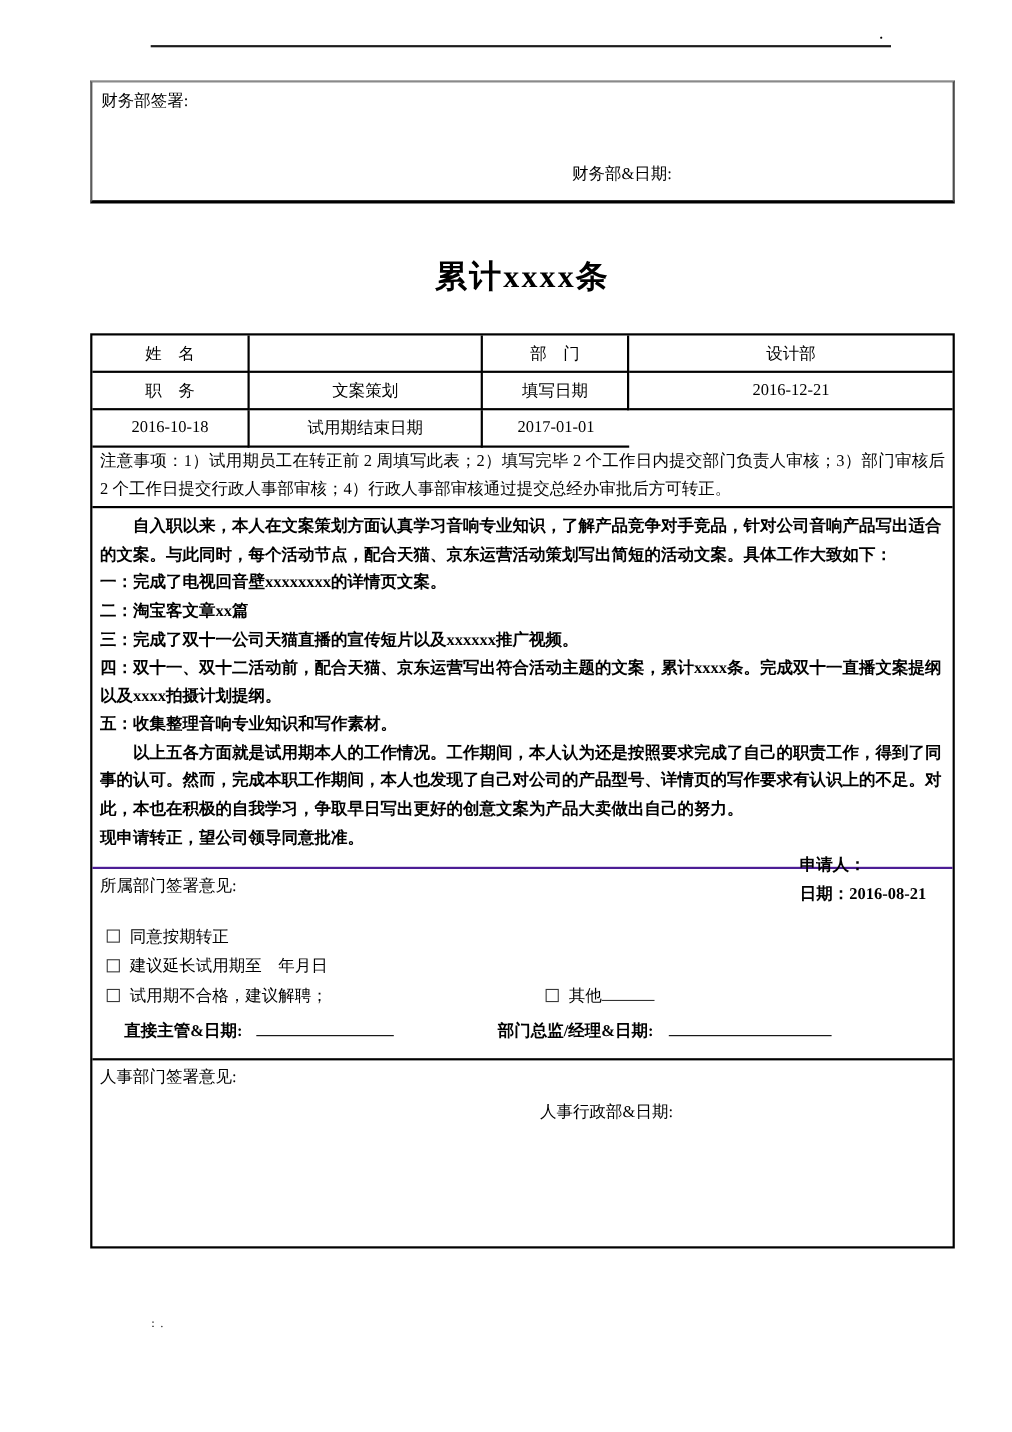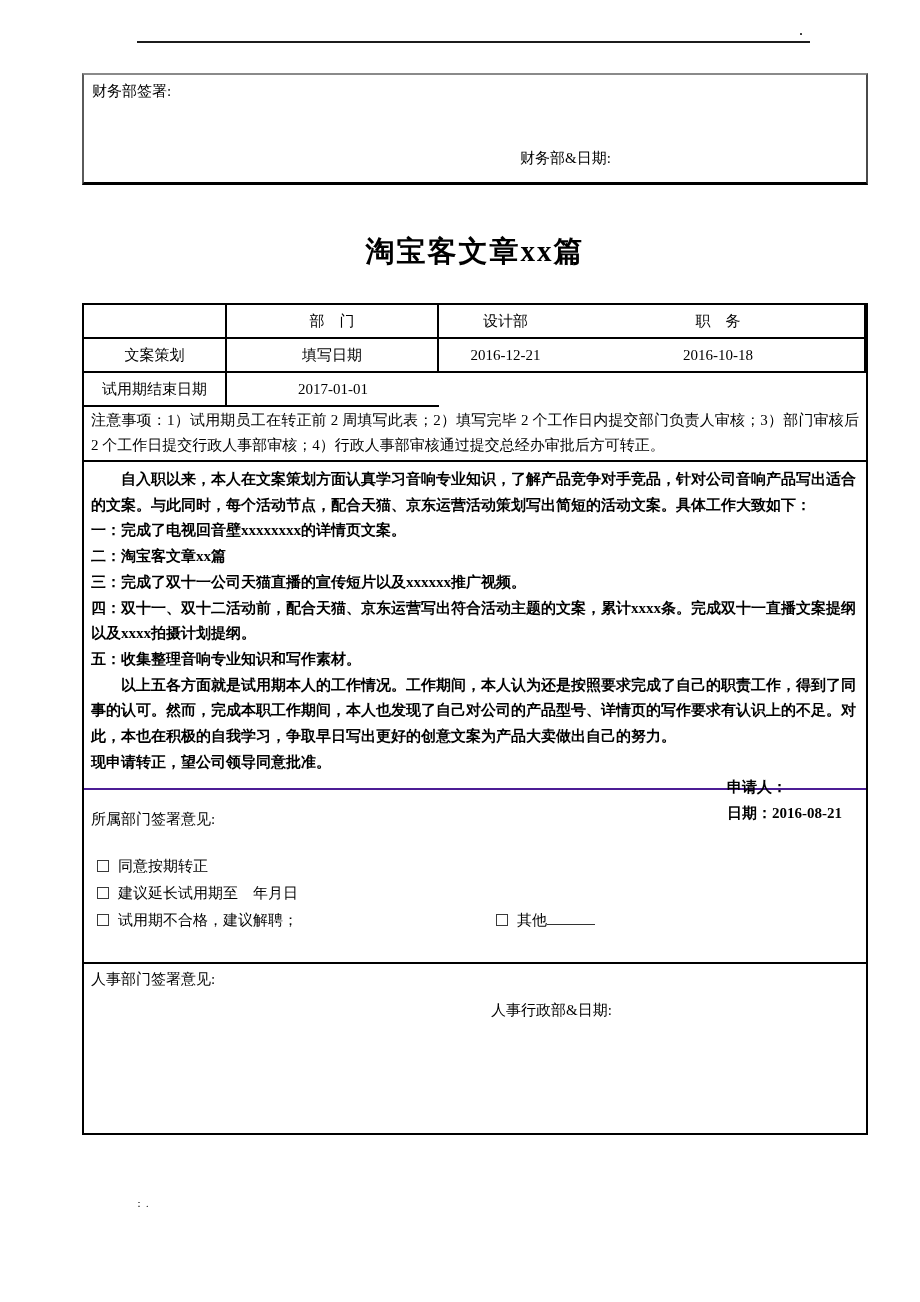--- a/index.html
+++ b/index.html
@@ -34,21 +34,21 @@
   .cell.bl{border-right:2px solid #000;}
   .notice-row{
     border-bottom:2px solid #000;padding:1px 7px 2px 7px;
     line-height:25px;text-align:justify;height:55px;
   }
   .content-sec{height:328px;border-bottom:2px solid #4c1d95;padding:5px 10px 0 7px;line-height:25.7px;font-weight:bold;}
   .content-sec p{margin:0;text-align:justify;}
   .content-sec p.indent{text-indent:2em;}
   .closing-line{text-align:right;padding-right:12px;}
   .applicant-line,.date-line{padding-left:636px;}
-  .dept-sec{height:174px;border-bottom:2px solid #000;padding:20px 8px 0 7px;}
+  .dept-sec{height:174px;border-bottom:2px solid #000;padding:6px 8px 0 7px;}
   .opt-list{margin-top:24px;}
   .opt-row{padding-left:6px;line-height:27px;}
   .cbx{
     display:inline-block;width:12px;height:12px;border:1px solid #3a3a3a;
     margin-right:9px;vertical-align:-1px;background:#fff;
   }
   .opt-split{display:inline-block;width:399px;}
   .other-blank{display:inline-block;width:48px;height:13px;border-bottom:1px solid #333;}
   .sig-row{margin-top:8px;padding-left:22px;font-weight:bold;}
   .blank{display:inline-block;height:14px;border-bottom:1px solid #000;}
@@ -65,25 +65,26 @@
 <div class="page">
 
   <div class="top-rule"></div>
   <div class="top-dot">·</div>
 
   <div class="finance-box">
     <div class="finance-label">财务部签署:</div>
     <div class="finance-sign">财务部&amp;日期:</div>
   </div>
 
-  <h1 class="doc-title">淘宝客文章xx篇</h1>
+  <h1 class="doc-title">累计xxxx条</h1>
 
   <div class="main-table">
 
     <div class="info-grid">
+      <div class="cell bl">姓　名</div>
       <div class="cell bl"></div>
       <div class="cell bl">部　门</div>
       <div class="cell">设计部</div>
 
       <div class="cell bl">职　务</div>
       <div class="cell bl">文案策划</div>
       <div class="cell bl">填写日期</div>
       <div class="cell">2016-12-21</div>
 
       <div class="cell bl">2016-10-18</div>
@@ -112,20 +113,23 @@
         <div class="opt-row">
           <span class="cbx"></span><span>同意按期转正</span>
         </div>
         <div class="opt-row">
           <span class="cbx"></span><span>建议延长试用期至　年月日</span>
         </div>
         <div class="opt-row">
           <span class="opt-split"><span class="cbx"></span><span>试用期不合格，建议解聘；</span></span><span class="cbx"></span><span>其他</span><span class="other-blank"></span>
         </div>
       </div>
+      <div class="sig-row">
+        <span>直接主管&amp;日期:</span><span class="blank b1"></span><span class="mgr-label">部门总监/经理&amp;日期:</span><span class="blank b2"></span>
+      </div>
     </div>
 
     <div class="hr-sec">
       <div>人事部门签署意见:</div>
       <div class="hr-sign">人事行政部&amp;日期:</div>
     </div>
 
   </div>
 
   <div class="bottom-marks">：.</div>

